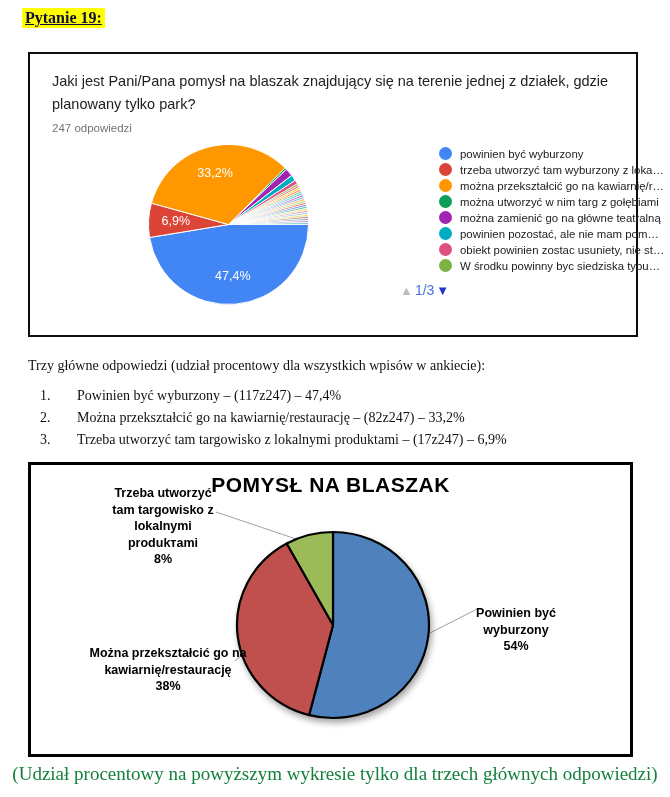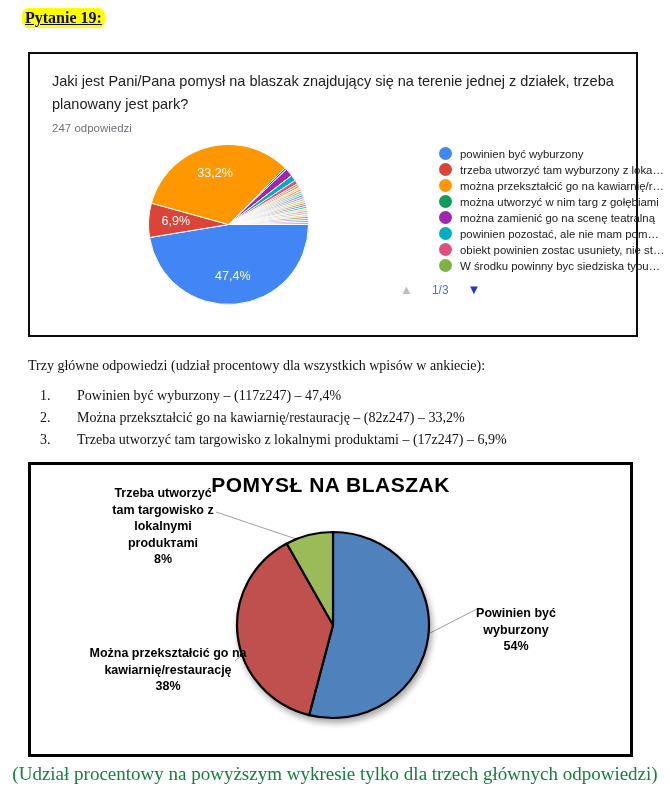--- a/index.html
+++ b/index.html
@@ -1,38 +1,38 @@
 <!DOCTYPE html>
 <html><head>
 <meta charset="utf-8">
 <style>
   html,body{margin:0;padding:0;background:#fff;}
   .doc{position:relative;width:670px;height:797px;background:#fff;overflow:hidden;
        font-family:"Liberation Serif", serif;color:#111;}
 
   
   .heading{position:absolute;left:22px;top:8px;font-weight:bold;font-size:16px;
-           text-decoration:underline;color:#0d0d3a;background:#ffff00;padding:1px 3px;border-radius:7px;}
+           text-decoration:underline;color:#0d0d3a;background:#ffff00;padding:1px 3px;}
 
   
   .forms-box{position:absolute;left:28px;top:52px;width:606px;height:281px;
              border:2px solid #0d0d0d;background:#fff;
              font-family:"Liberation Sans", sans-serif;}
   .question{position:absolute;left:22px;top:16px;width:566px;font-size:14.5px;
             line-height:1.6;color:#202124;}
   .resp-count{position:absolute;left:22px;top:68px;font-size:11.5px;color:#70757a;}
   .forms-pie{position:absolute;left:116px;top:88px;}
   .legend{position:absolute;left:370px;top:93px;}
   .legend-row{display:flex;align-items:center;margin-bottom:3px;height:13px;margin-left:39px;}
   .legend-dot{width:13px;height:13px;border-radius:50%;flex:0 0 13px;margin-right:8px;}
   .legend-label{font-size:11.4px;color:#202124;white-space:nowrap;}
   .pagination{position:absolute;left:370px;top:228px;display:flex;align-items:center;
               font-size:12px;}
   .pg-up{color:#bdbdbd;font-size:13px;cursor:pointer;}
-  .pg-num{color:#4374e0;margin:0 19px;font-size:12px;}
+  .pg-num{color:#4374e0;margin:0 2px;font-size:14px;}
   .pg-down{color:#2336cb;font-size:13px;cursor:pointer;}
 
   
   .summary-head{position:absolute;left:28px;top:358px;font-size:14px;}
   .summary-list{position:absolute;left:40px;top:388px;font-size:14px;}
   .summary-item{display:flex;margin-bottom:6px;}
   .summary-num{width:22px;flex:0 0 22px;}
   .summary-text{margin-left:15px;}
 
   
@@ -53,21 +53,21 @@
            font-size:19px;color:#15803d;}
 </style>
 </head>
 <body>
 
 <div class="doc">
 
   <span class="heading">Pytanie 19:</span>
 
   <div class="forms-box">
-    <div class="question">Jaki jest Pani/Pana pomysł na blaszak znajdujący się na terenie jednej z działek, trzeba planowany jest park?</div>
+    <div class="question">Jaki jest Pani/Pana pomysł na blaszak znajdujący się na terenie jednej z działek, gdzie planowany tylko park?</div>
     <div class="resp-count">247 odpowiedzi</div>
 
     <svg id="forms-pie" class="forms-pie" width="165" height="165" viewBox="0 0 165 165">
         <path d="M 82.5 82.5 L 162.5 82.5 A 80 80 0 0 1 3.565124463370566 95.51097321559074 Z" fill="#4285F4" stroke="#ffffff" stroke-width="1"></path>
         <path d="M 82.5 82.5 L 3.565124463370566 95.51097321559074 A 80 80 0 0 1 5.4021057367992 61.14784085437003 Z" fill="#DB4437" stroke="#ffffff" stroke-width="1"></path>
         <path d="M 82.5 82.5 L 5.4021057367992 61.14784085437003 A 80 80 0 0 1 139.06854249492375 25.931457505076132 Z" fill="#FF9800" stroke="#ffffff" stroke-width="1"></path>
         <path d="M 82.5 82.5 L 139.06854249492375 25.931457505076132 A 80 80 0 0 1 140.4722504149637 27.370895329012072 Z" fill="#0F9D58" stroke="#ffffff" stroke-width="0.8"></path>
         <path d="M 82.5 82.5 L 140.4722504149637 27.370895329012072 A 80 80 0 0 1 145.7124009900552 33.46743570776182 Z" fill="#A224B0" stroke="#ffffff" stroke-width="1"></path>
         <path d="M 82.5 82.5 L 145.7124009900552 33.46743570776182 A 80 80 0 0 1 149.22627468905358 38.36833034972544 Z" fill="#00ACC1" stroke="#ffffff" stroke-width="1"></path>
         <path d="M 82.5 82.5 L 149.22627468905358 38.36833034972544 A 80 80 0 0 1 151.3593621603154 41.77668673997018 Z" fill="#DD5182" stroke="#ffffff" stroke-width="0.8"></path>
@@ -109,21 +109,21 @@
       <div class="legend-row">
         <span class="legend-dot" style="background: rgb(255, 152, 0);"></span>
         <span class="legend-label">można przekształcić go na kawiarnię/r…</span>
       </div>
       <div class="legend-row">
         <span class="legend-dot" style="background: rgb(15, 157, 88);"></span>
         <span class="legend-label">można utworzyć w nim targ z gołębiami</span>
       </div>
       <div class="legend-row">
         <span class="legend-dot" style="background: rgb(162, 36, 176);"></span>
-        <span class="legend-label">można zamienić go na scenę teatralną</span>
+        <span class="legend-label">można zamienić go na główne teatralną</span>
       </div>
       <div class="legend-row">
         <span class="legend-dot" style="background: rgb(0, 172, 193);"></span>
         <span class="legend-label">powinien pozostać, ale nie mam pom…</span>
       </div>
       <div class="legend-row">
         <span class="legend-dot" style="background: rgb(221, 81, 130);"></span>
         <span class="legend-label">obiekt powinien zostac usuniety, nie st…</span>
       </div>
       <div class="legend-row">

